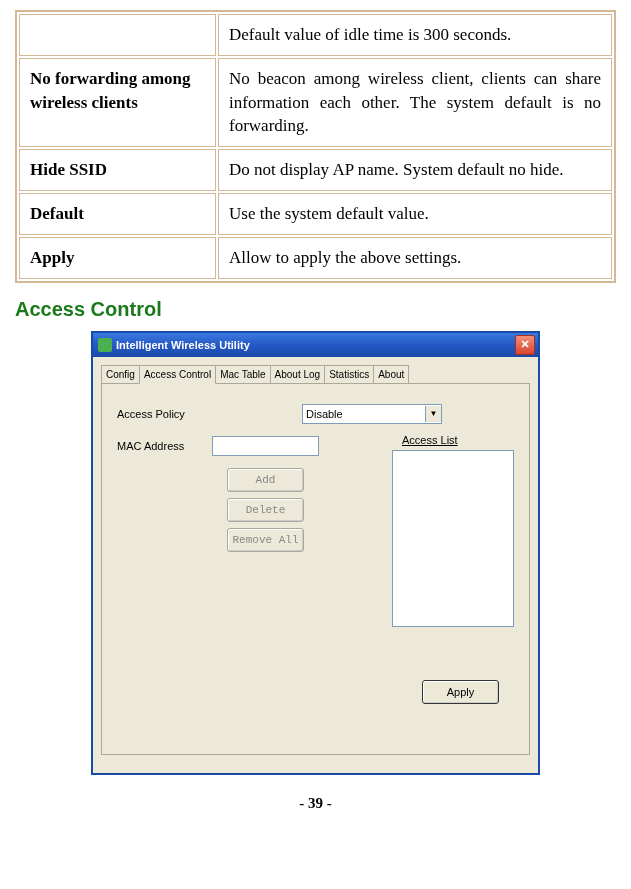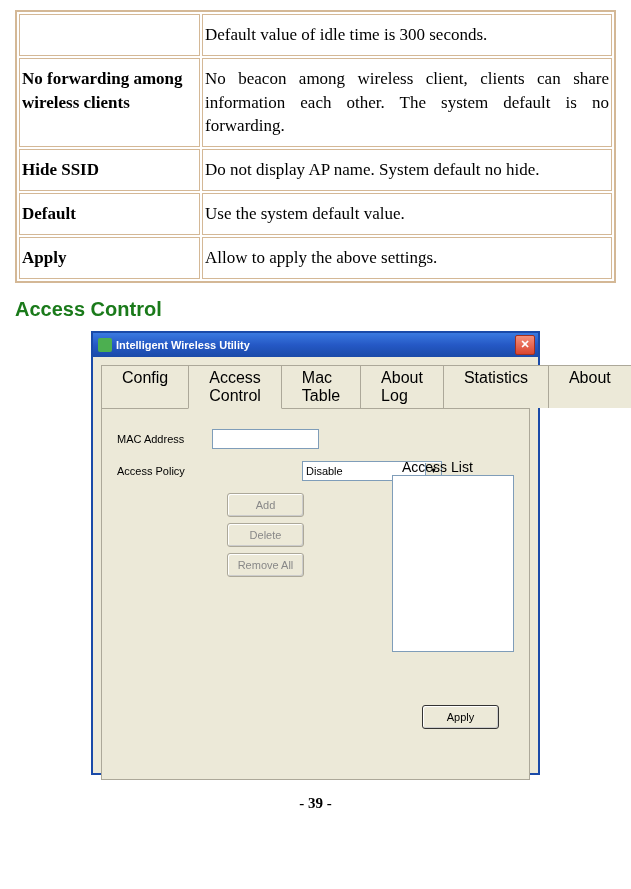--- a/index.html
+++ b/index.html
@@ -13,21 +13,21 @@
       padding: 10px 15px;
     }
     .settings-table {
       width: 100%;
       border-collapse: separate;
       border-spacing: 2px;
       border: 2px solid #d4b896;
     }
     .settings-table td {
       border: 1px solid #d4b896;
-      padding: 8px 2px;
+      padding: 8px 10px;
       vertical-align: top;
       font-size: 17px;
       line-height: 1.4;
     }
     .settings-table td.label {
       width: 175px;
       font-weight: bold;
       margin-left: 44px;
     }
     .settings-table td.desc {
@@ -94,22 +94,22 @@
       background: #ece9d8;
       height: 400px;
       position: relative;
     }
     .tabs {
       display: flex;
       border-bottom: 1px solid #aca899;
       margin-bottom: 0;
     }
     .tab {
-      padding: 3px 20px;
-      font-size: 16px;
+      padding: 3px 4px;
+      font-size: 10px;
       background: #ece9d8;
       border: 1px solid #aca899;
       border-bottom: none;
       margin-right: -1px;
       position: relative;
     }
     .tab.active {
       background: #ece9d8;
       border-bottom: 1px solid #ece9d8;
       margin-bottom: -1px;
@@ -169,26 +169,28 @@
       background: #ece9d8;
       border: 1px solid #aca899;
       border-radius: 3px;
       font-size: 11px;
       color: #888;
       display: flex;
       align-items: center;
       justify-content: center;
       margin-bottom: 6px;
       box-shadow: inset 1px 1px 0 #fff, inset -1px -1px 0 #ccc;
+      font-family: Liberation Mono, monospace;
     }
     .access-list-label {
       position: absolute;
       top: 50px;
       left: 300px;
-      font-size: 14px;
+      font-size: 11px;
+      text-decoration: underline;
     }
     .access-list {
       position: absolute;
       top: 66px;
       left: 290px;
       width: 120px;
       height: 175px;
       border: 1px solid #7f9db9;
       background: white;
     }
@@ -258,30 +260,30 @@
         <div class="tabs">
           <div class="tab">Config</div>
           <div class="tab active">Access Control</div>
           <div class="tab">Mac Table</div>
           <div class="tab">About Log</div>
           <div class="tab">Statistics</div>
           <div class="tab">About</div>
         </div>
         <div class="tab-content">
           <div class="form-row">
-            <div class="form-label">MAC Address</div>
-            <div class="text-input"></div>
-          </div>
-          <div class="form-row">
             <div class="form-label">Access Policy</div>
             <div style="width:90px;"></div>
             <div class="dropdown">
               <span>Disable</span>
               <span class="dropdown-arrow">▼</span>
             </div>
+          </div>
+          <div class="form-row">
+            <div class="form-label">MAC Address</div>
+            <div class="text-input"></div>
           </div>
           <div class="access-list-label">Access List</div>
           <div class="access-list"></div>
           <div class="btn-group">
             <div class="win-btn">Add</div>
             <div class="win-btn">Delete</div>
             <div class="win-btn">Remove All</div>
           </div>
           <div class="apply-btn">Apply</div>
         </div>

